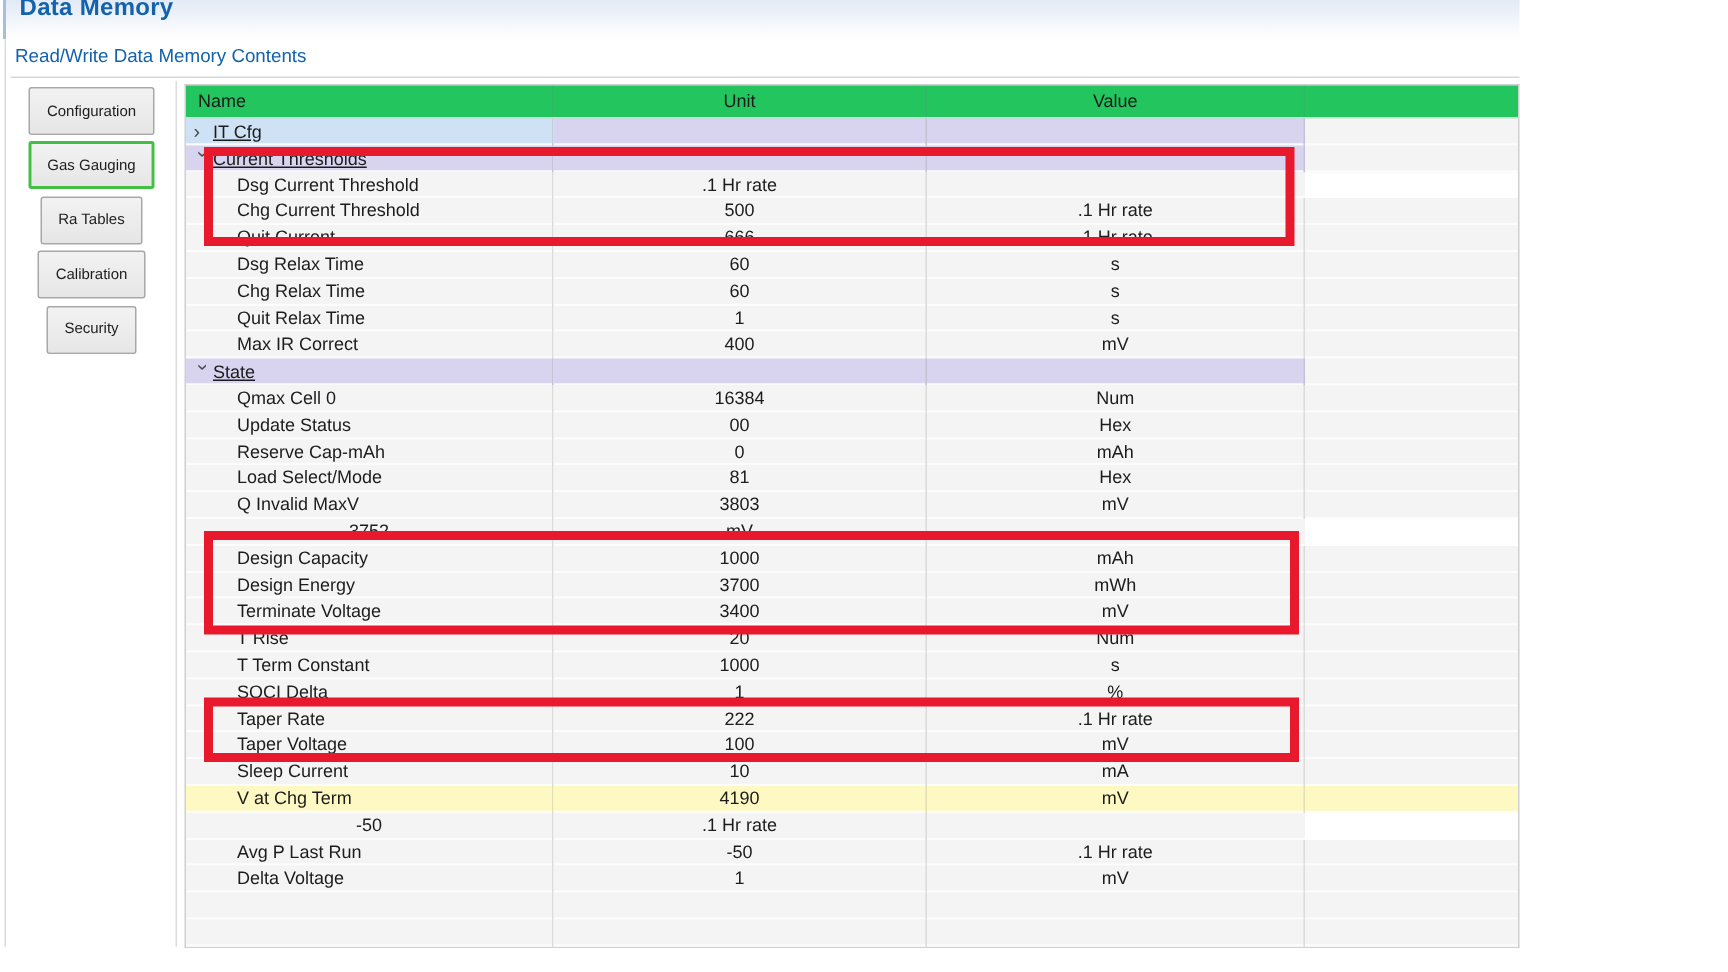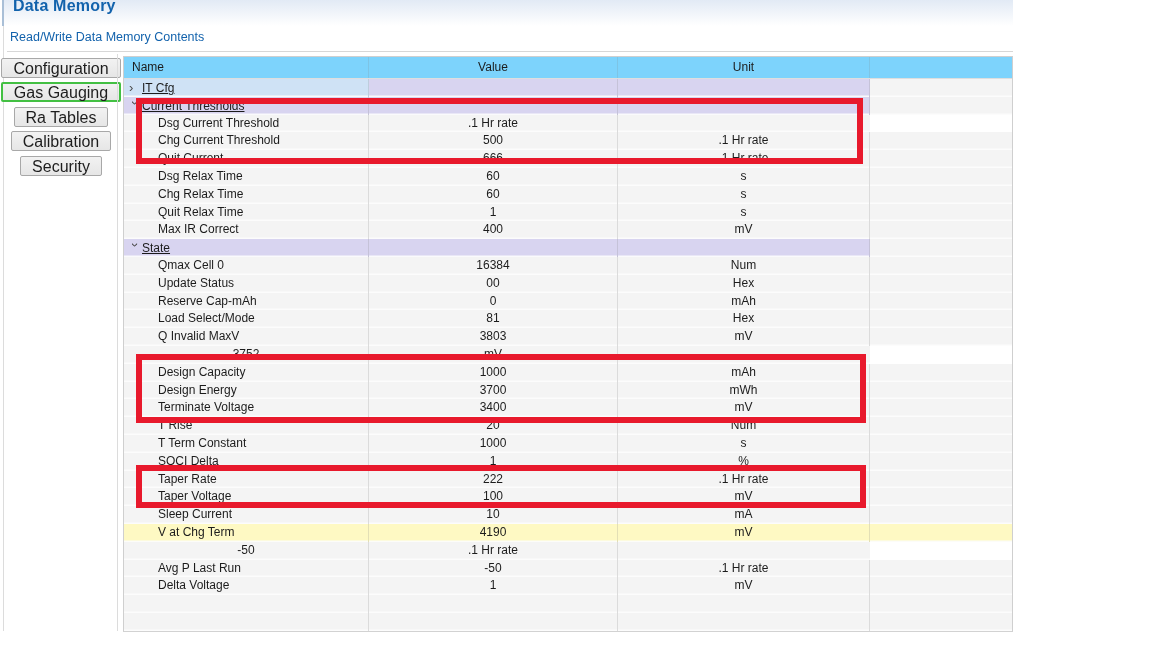--- a/index.html
+++ b/index.html
@@ -15,31 +15,31 @@
   .page-title{position:absolute;left:13px;top:-3px;font-size:16px;font-weight:bold;
     color:#1262ac;letter-spacing:.2px;}
   .left-edge-top{position:absolute;left:2px;top:0;width:2px;height:26px;background:#a9bfd7;}
   .left-edge{position:absolute;left:3px;top:26px;width:1px;height:605px;background:#dcdcdc;}
   .section-title{position:absolute;left:10px;top:30px;font-size:12.5px;font-weight:normal;
     color:#1262ac;}
   .hrule{position:absolute;left:7px;top:51px;width:1006px;height:1px;background:#d7d7d7;}
   
   .sidebar{position:absolute;left:8px;top:58px;width:106px;display:flex;
     flex-direction:column;align-items:center;gap:4.4px;}
-  .sb-btn{height:20px;line-height:19px;padding:0 11px;font-size:16px;color:#1d1d1d;
+  .sb-btn{height:32px;line-height:19px;padding:0 11px;font-size:10px;color:#1d1d1d;
     background:linear-gradient(#f2f2f2,#e6e6e6);border:1px solid #a8a8a8;border-radius:2px;
     white-space:nowrap;box-sizing:border-box;}
   .sb-btn.active{border:2px solid #43c043;line-height:17px;}
   .vsep{position:absolute;left:117px;top:54px;width:1px;height:577px;background:#dcdcdc;}
   
   .dm-table{position:absolute;left:123px;top:56px;width:890px;
     border:1px solid #cfcfcf;border-bottom:1px solid #d2d2d2;box-sizing:border-box;
     background:#ffffff;font-size:12px;color:#1c1c1c;}
   .thead{display:grid;grid-template-columns:245px 249px 252px 142px;height:22px;
-    background:#7dd3fc;border-bottom:1px solid #dedede;box-sizing:border-box;}
+    background:#22c55e;border-bottom:1px solid #dedede;box-sizing:border-box;}
   .thead .cell{line-height:21px;}
   .row{display:grid;grid-template-columns:245px 249px 252px 142px;height:17.8px;
     box-sizing:border-box;}
   .cell{box-sizing:border-box;line-height:17.3px;overflow:hidden;white-space:nowrap;
     border-right:1px solid rgba(130,130,130,0.22);
     box-shadow:inset 0 -1.5px 0 rgba(252,252,252,0.95);}
   .thead .cell{border-right:1px solid rgba(130,130,130,0.18);box-shadow:none;}
   .cell.filler{border-right:none;}
   .name{padding-left:34px;text-align:left;}
   .thead .name{padding-left:8px;}
@@ -72,22 +72,22 @@
   <button class="sb-btn active">Gas Gauging</button>
   <button class="sb-btn">Ra Tables</button>
   <button class="sb-btn">Calibration</button>
   <button class="sb-btn">Security</button>
 </div>
 <div class="vsep"></div>
 
 <div class="dm-table">
   <div class="thead">
     <div class="cell name">Name</div>
+    <div class="cell unit">Unit</div>
     <div class="cell val">Value</div>
-    <div class="cell unit">Unit</div>
     <div class="cell filler"></div>
   </div>
   <div id="tbody">
       <div class="row cat sel-name">
     <div class="cell name"><span class="chev">›</span><span class="nm">IT Cfg</span></div>
     <div class="cell val"></div>
     <div class="cell unit"></div>
     <div class="cell filler"></div>
   </div>
       <div class="row cat">

